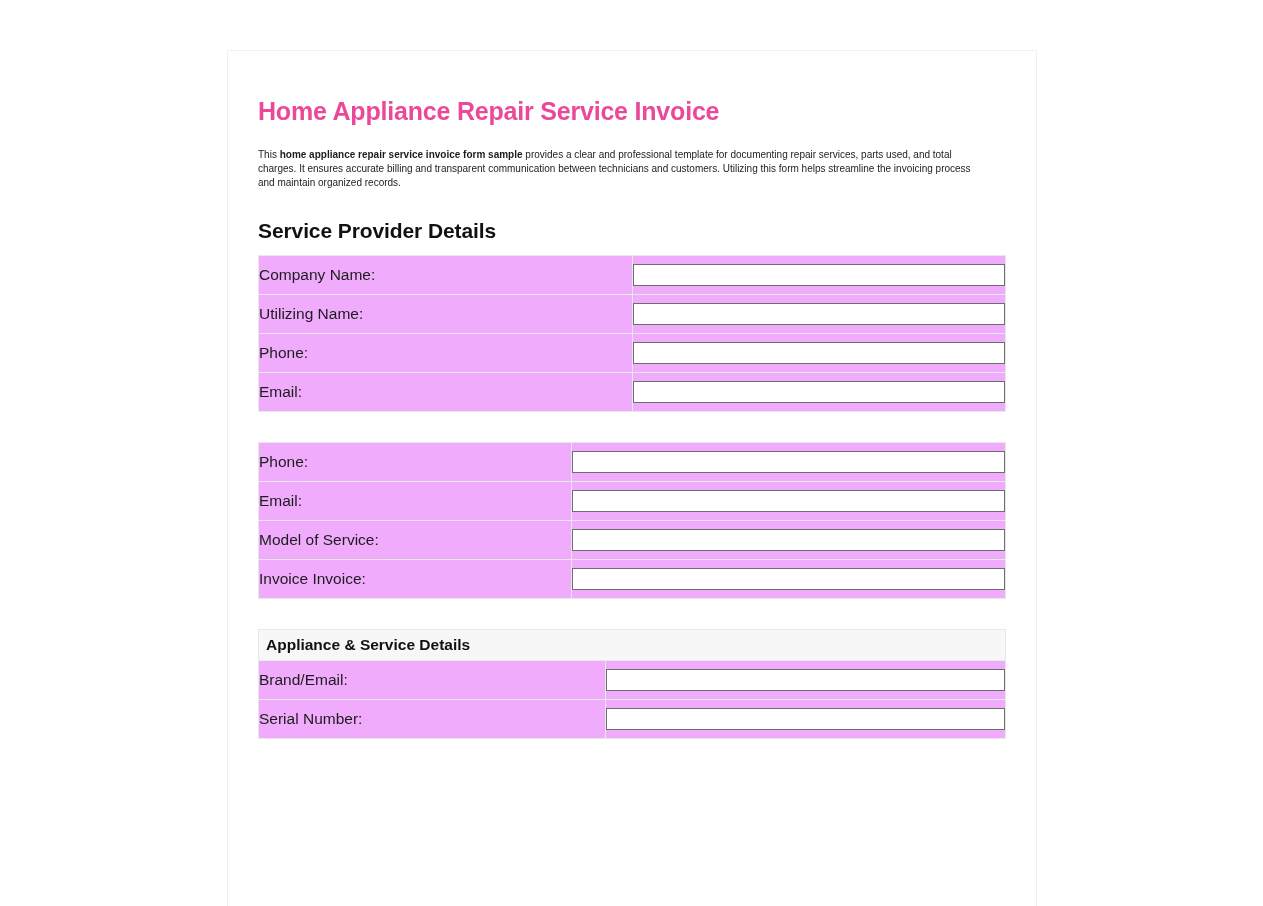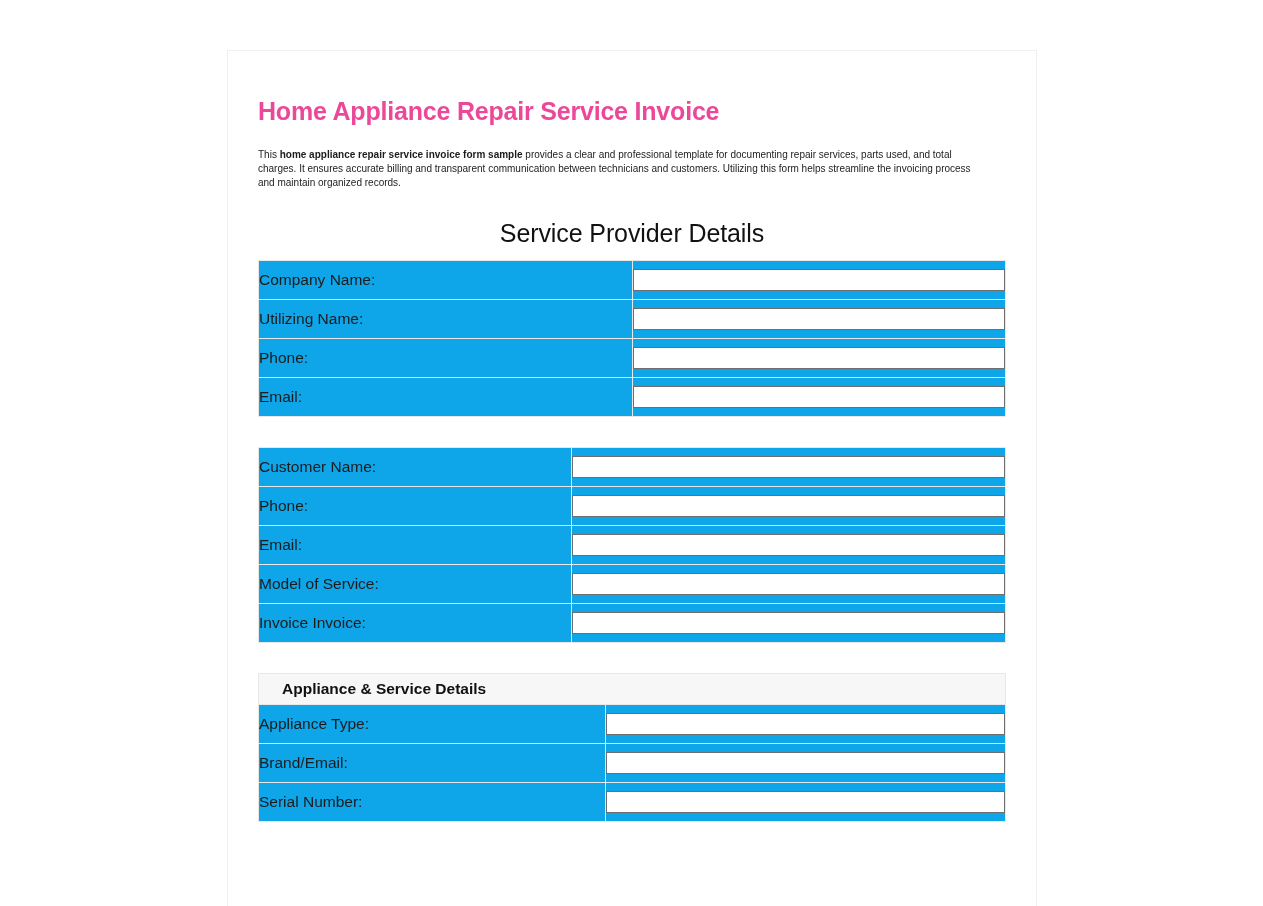--- a/index.html
+++ b/index.html
@@ -43,42 +43,41 @@
 
   p.intro {
     font-size: 10px;
     line-height: 1.42;
     margin: 0 17px 28px 0;
     color: #1c1c1c;
   }
   p.intro b { font-weight: bold; }
 
   h2.section-title {
-    font-size: 25px;
-    font-weight: normal;
+    font-size: 21px;
+    font-weight: bold;
     margin: 0 0 12px 0;
     color: #111111;
     letter-spacing: -0.1px;
-    text-align: center;
   }
 
   table.form-table {
     width: 100%;
     border-collapse: collapse;
     table-layout: fixed;
     margin: 0 0 30px 0;
     border: 1px solid #e3e3e3;
   }
 
   table.form-table td {
     border: 1px solid #e8e8e8;
     padding: 0;
     height: 38px;
     vertical-align: middle;
-    background: #0ea5e9;
+    background: #f0abfc;
   }
 
   td.label-cell {
     font-size: 15.5px;
     color: #1c1c1c;
     padding-left: 10px;
     white-space: nowrap;
   }
 
   td.field-cell {
@@ -102,21 +101,21 @@
 
   tr.table-header-row td {
     background: #f7f7f7;
     height: 30px;
     border: 1px solid #e8e8e8;
   }
   tr.table-header-row td.header-title-cell {
     font-size: 15.5px;
     font-weight: bold;
     color: #111111;
-    padding-left: 23px;
+    padding-left: 7px;
   }
   table.t-customer col.c1 { width: 313px; }
   table.t-appliance col.c1 { width: 347px; }
 </style>
 </head>
 <body>
 
 <div class="page">
   <div class="page-inner">
 
@@ -157,26 +156,20 @@
               </td>
             </tr>
           </tbody>
         </table>
         <table class="form-table t-customer">
           <colgroup>
             <col class="c1">
             <col class="c2">
           </colgroup>
           <tbody>
-            <tr>
-              <td class="label-cell">Customer Name:</td>
-              <td class="field-cell">
-                <input type="text" class="text-input" placeholder="" style="">
-              </td>
-            </tr>
             <tr>
               <td class="label-cell">Phone:</td>
               <td class="field-cell">
                 <input type="text" class="text-input" placeholder="" style="">
               </td>
             </tr>
             <tr>
               <td class="label-cell">Email:</td>
               <td class="field-cell">
                 <input type="text" class="text-input" placeholder="" style="">
@@ -199,26 +192,20 @@
         <table class="form-table t-appliance">
           <colgroup>
             <col class="c1">
             <col class="c2">
           </colgroup>
           <tbody>
             <tr class="table-header-row">
               <td class="header-title-cell" colspan="2">Appliance &amp; Service Details</td>
             </tr>
             <tr>
-              <td class="label-cell">Appliance Type:</td>
-              <td class="field-cell">
-                <input type="text" class="text-input" placeholder="" style="">
-              </td>
-            </tr>
-            <tr>
               <td class="label-cell">Brand/Email:</td>
               <td class="field-cell">
                 <input type="text" class="text-input" placeholder="" style="">
               </td>
             </tr>
             <tr>
               <td class="label-cell">Serial Number:</td>
               <td class="field-cell">
                 <input type="text" class="text-input" placeholder="" style="">
               </td>

